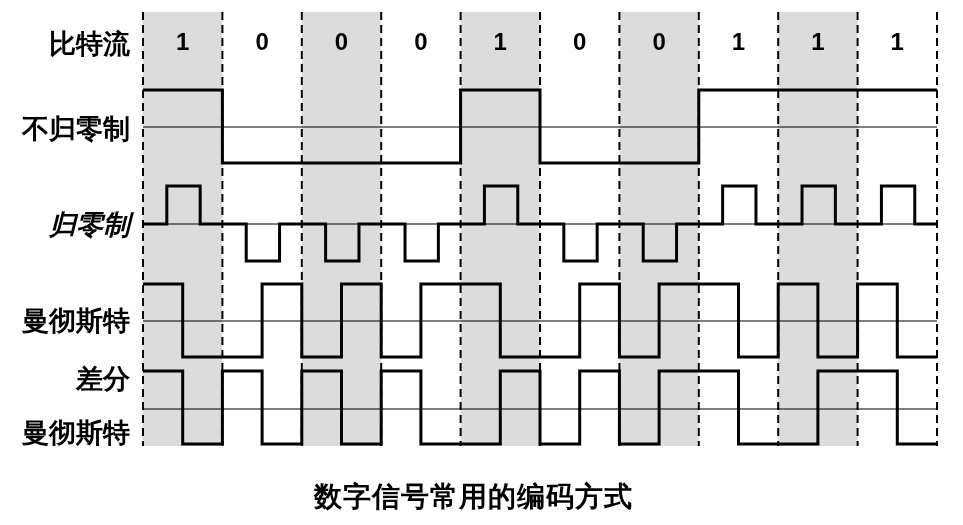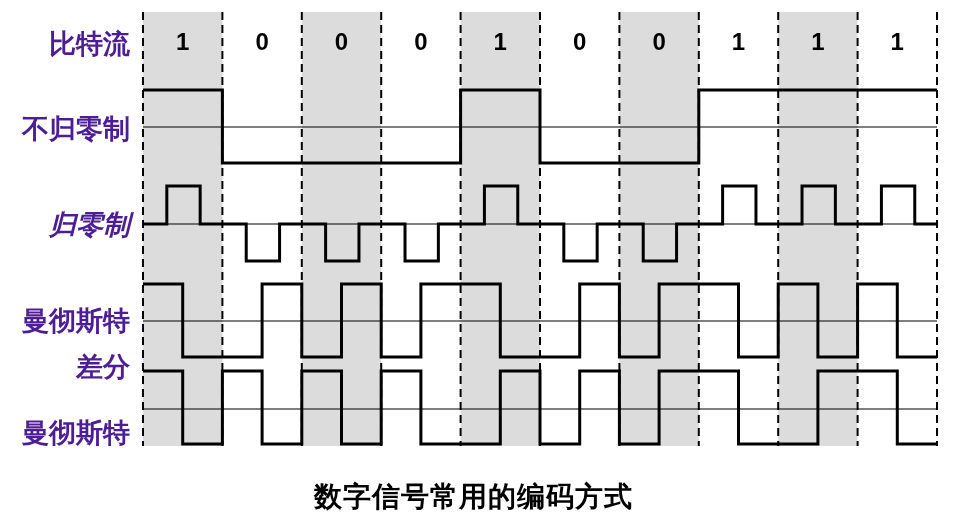--- a/index.html
+++ b/index.html
@@ -1,19 +1,19 @@
 <!DOCTYPE html>
 <html><head>
 <meta charset="utf-8">
 <style>
   html, body { margin: 0; padding: 0; background: #ffffff; }
   body { width: 963px; height: 525px; position: relative; overflow: hidden;
          font-family: "DejaVu Sans", "Liberation Sans", sans-serif; }
   #diagram { position: absolute; left: 0; top: 0; }
-  .row-label { position: absolute; color: #4c1d95; font-weight: bold; font-size: 27px;
+  .row-label { position: absolute; color: #000000; font-weight: bold; font-size: 27px;
                text-align: right; line-height: 32px; right: calc(963px - 130px); white-space: nowrap; }
   .bit-label { position: absolute; top: 28px; width: 79px; text-align: center;
                font-family: "Liberation Sans", sans-serif; font-weight: bold; font-size: 24px; color: #000; }
   .caption { position: absolute; left: 0; width: 947px; top: 478px; text-align: center;
              font-weight: bold; font-size: 28px; color: #000; letter-spacing: 1px; }
 </style>
 </head>
 <body>
 
 <div>
@@ -62,17 +62,17 @@
       <div class="bit-label" style="left: 619.4px; width: 79.4px;">0</div>
       <div class="bit-label" style="left: 698.8px; width: 79.4px;">1</div>
       <div class="bit-label" style="left: 778.2px; width: 79.4px;">1</div>
       <div class="bit-label" style="left: 857.6px; width: 79.4px;">1</div>
     </div>
 
   <div class="row-label" style="top:28px;">比特流</div>
   <div class="row-label" style="top:113px;margin-left:8px;">不归零制</div>
   <div class="row-label" style="top:209px;font-style:italic;">归零制</div>
   <div class="row-label" style="top:305px;">曼彻斯特</div>
-  <div class="row-label" style="top:351px;font-family:Liberation Serif, serif;">差分</div>
+  <div class="row-label" style="top:363px;font-family:Liberation Serif, serif;">差分</div>
   <div class="row-label" style="top:417px;">曼彻斯特</div>
 
   <div class="caption">数字信号常用的编码方式</div>
 </div>
 
 </body></html>

